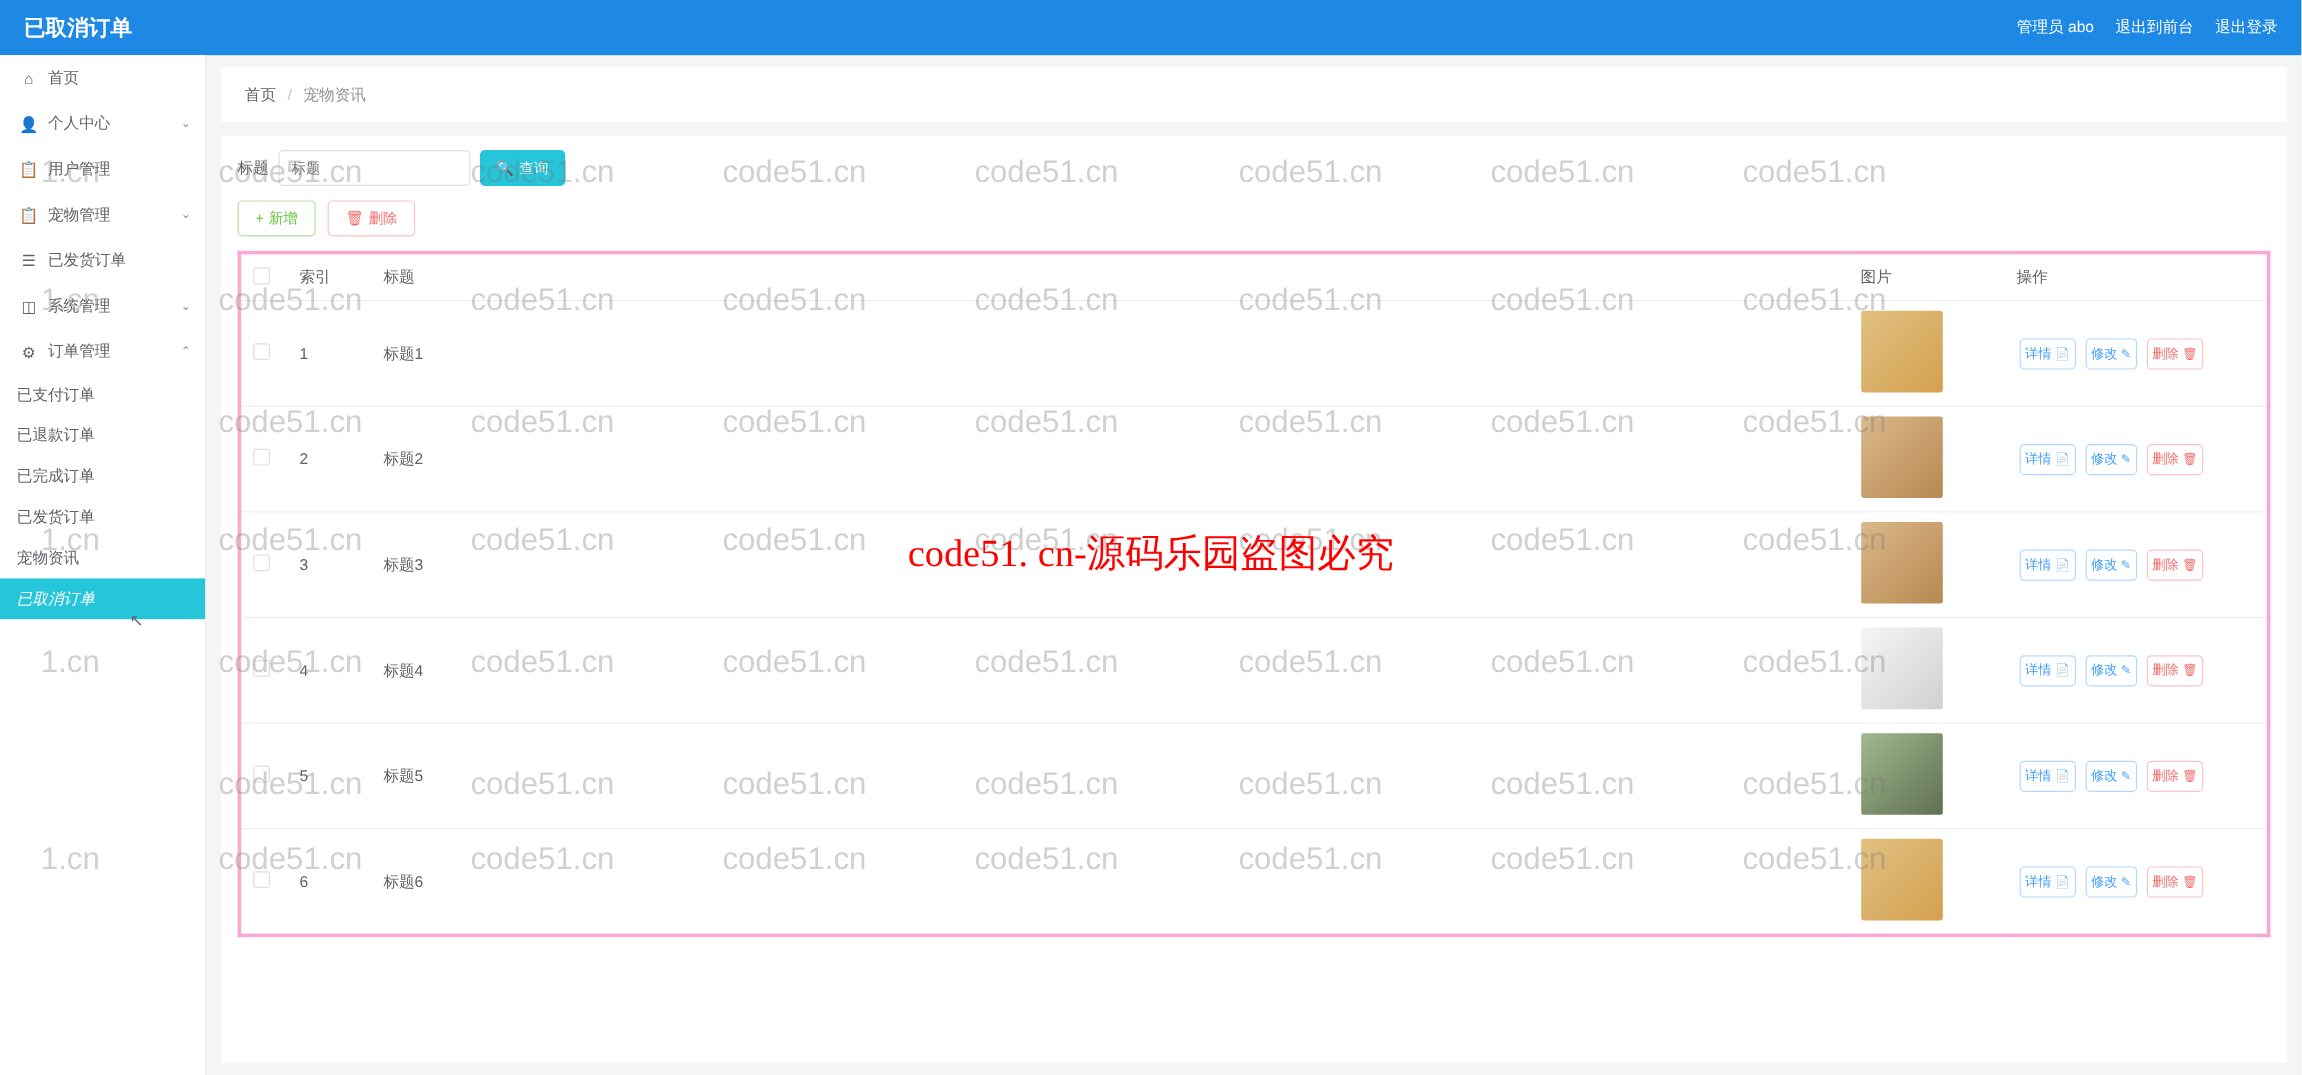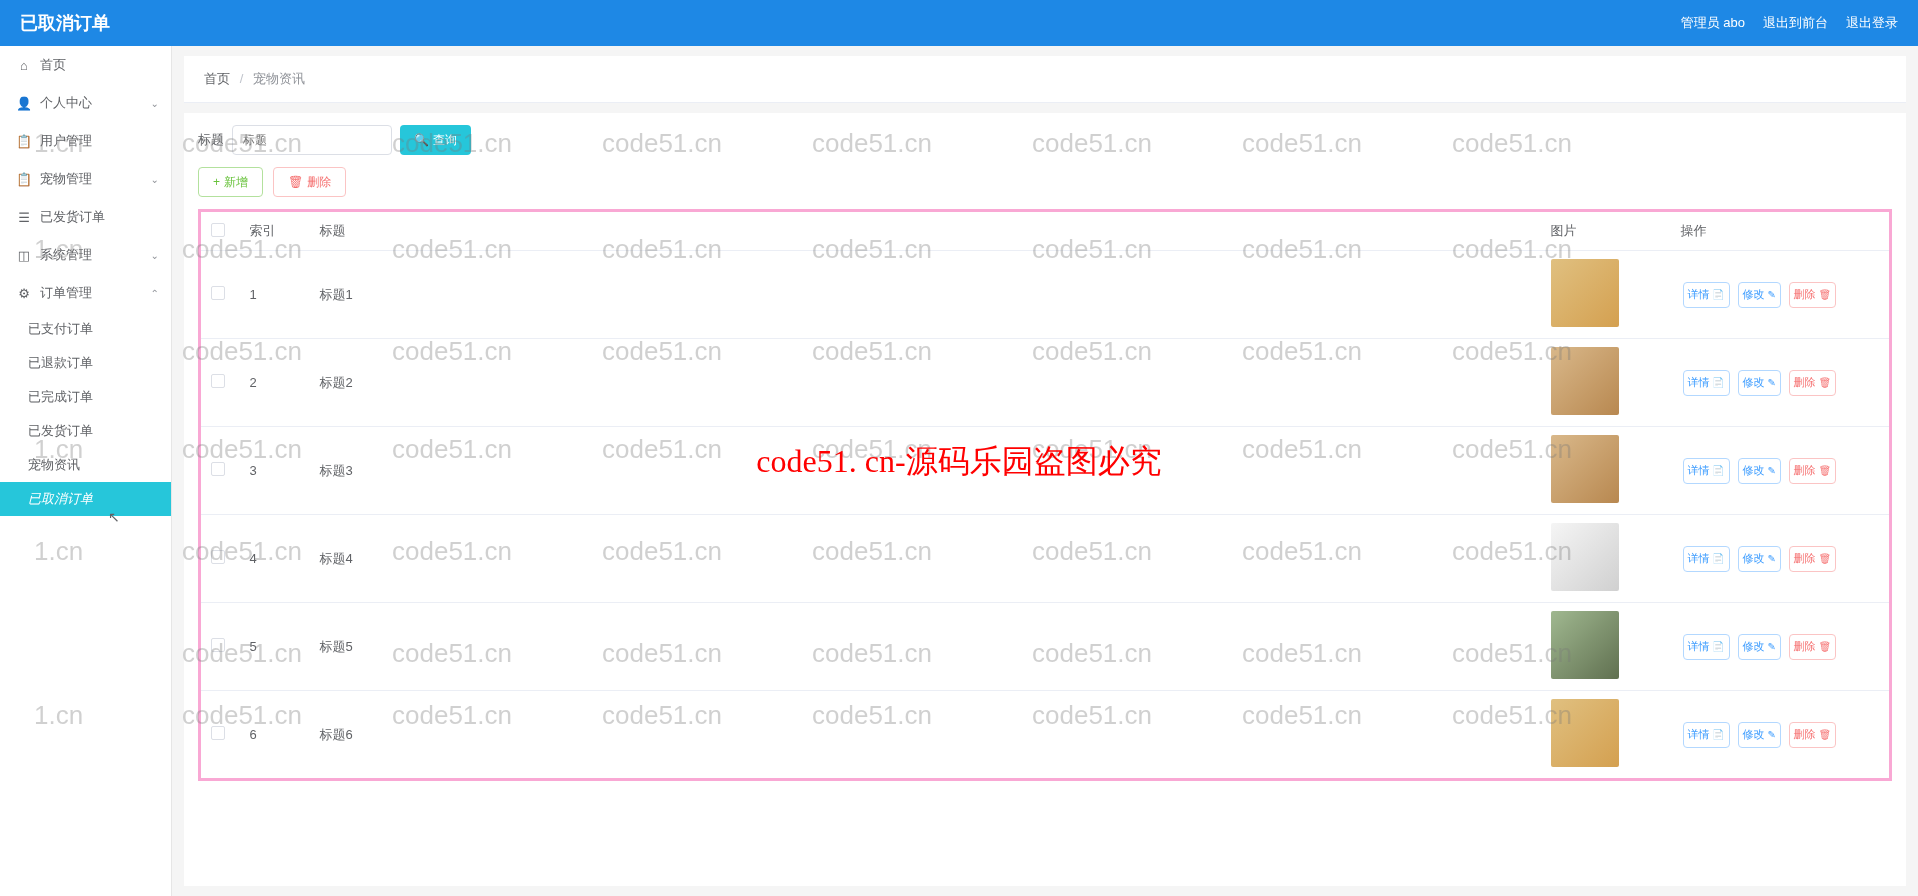--- a/index.html
+++ b/index.html
@@ -8,21 +8,21 @@
 .header { height: 46px; background: #1e88e5; color: #fff; display: flex; align-items: center; padding: 0 20px; justify-content: space-between; }
 .header-title { font-size: 18px; font-weight: bold; }
 .header-right { display: flex; gap: 18px; font-size: 13px; }
 .header-right span { cursor: pointer; }
 
 .container { display: flex; height: calc(100vh - 46px); }
 .sidebar { width: 172px; background: #fff; border-right: 1px solid #e6e6e6; overflow-y: auto; }
 .menu-item { display: flex; align-items: center; padding: 0 16px; height: 38px; cursor: pointer; color: #606266; font-size: 13px; position: relative; }
 .menu-item .icon { width: 16px; margin-right: 8px; display: inline-flex; align-items: center; justify-content: center; }
 .menu-item .chevron { position: absolute; right: 12px; font-size: 10px; color: #909399; }
-.submenu-item { display: flex; align-items: center; padding-left: 28px; height: 34px; cursor: pointer; color: #606266; font-size: 13px; }
+.submenu-item { display: flex; align-items: center; padding-left: 14px; height: 34px; cursor: pointer; color: #606266; font-size: 13px; }
 .submenu-item.active { background: #26c6da; color: #fff; font-style: italic; }
 
 .main { flex: 1; display: flex; flex-direction: column; overflow: hidden; }
 .breadcrumb { background: #fff; padding: 14px 20px; border-bottom: 1px solid #ebeef5; font-size: 13px; margin: 10px 12px 0 12px; }
 .breadcrumb .sep { margin: 0 6px; color: #c0c4cc; }
 .breadcrumb .current { color: #909399; }
 
 .panel { background: #fff; margin: 10px 12px; padding: 12px 14px; flex: 1; overflow-y: auto; }
 .search-row { display: flex; align-items: center; gap: 8px; margin-bottom: 12px; }
 .search-label { font-size: 13px; }

